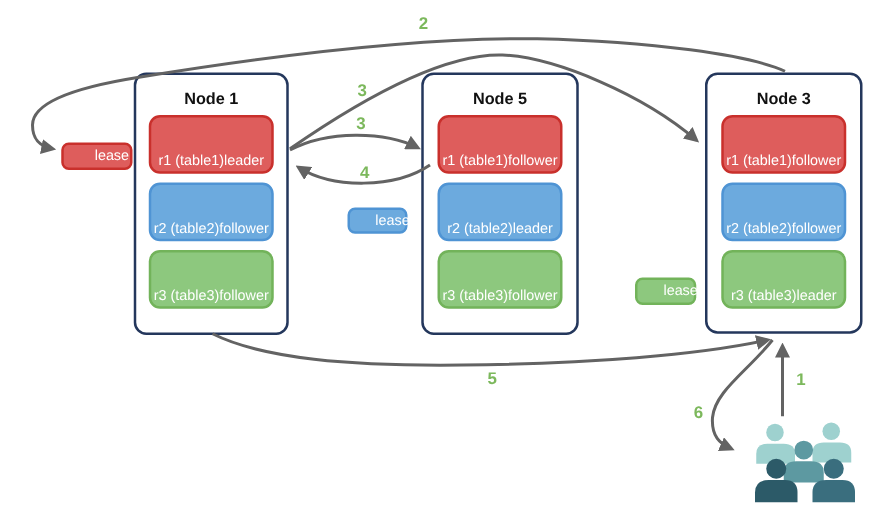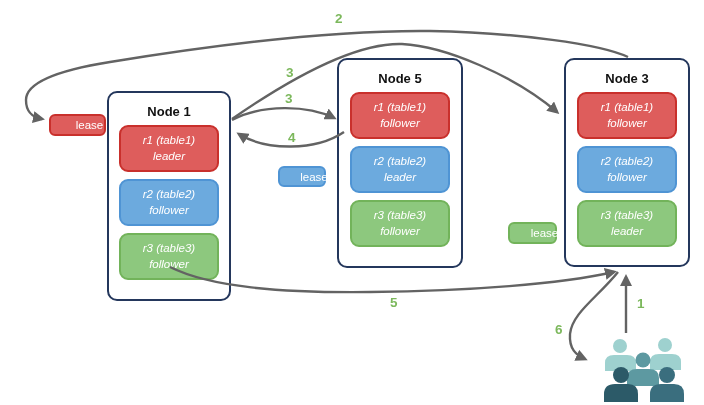--- a/index.html
+++ b/index.html
@@ -13,32 +13,31 @@
   html,body{margin:0;padding:0;background:#fff;}
   #canvas{
     position:relative; width:704px; height:405px; background:#ffffff;
     font-family:"Liberation Sans","DejaVu Sans",sans-serif; overflow:hidden;
   }
   .node{
     position:absolute; background:#ffffff; border:2px solid var(--node-border);
     border-radius:10px; display:flex; flex-direction:column; align-items:center;
     box-sizing:border-box; z-index:1;
   }
-  #node1{left:107px; top:58px; width:124px; height:210px;margin-top:33px;}
+  #node1{left:107px; top:58px; width:124px; height:210px;}
   #node2{left:337px; top:58px; width:126px; height:210px;}
   #node3{left:564px; top:58px; width:126px; height:209px;}
   .node-title{
     margin:11px 0 6px 0; font-size:13px; font-weight:bold; color:#111;
   }
   .replica{
     width:100px; height:47px; border-radius:9px; margin-bottom:7px;
-    display:flex; flex-direction:column; align-items:center; justify-content:center;
+    display:flex; flex-direction:row; align-items:flex-end; justify-content:center;
     color:#ffffff; font-size:11.5px; line-height:1.32; box-sizing:border-box;
     text-align:center;
-    font-style:italic;
   }
   .replica.red{background:var(--red-fill); border:2px solid var(--red-border);}
   .replica.blue{background:var(--blue-fill); border:2px solid var(--blue-border);}
   .replica.green{background:var(--green-fill); border:2px solid var(--green-border);}
   .lease{
     position:absolute; color:#fff; font-size:11.5px; border-radius:6px;
     display:flex; align-items:center; justify-content:center; box-sizing:border-box;
     z-index:2;
     padding-left:24px;
   }

